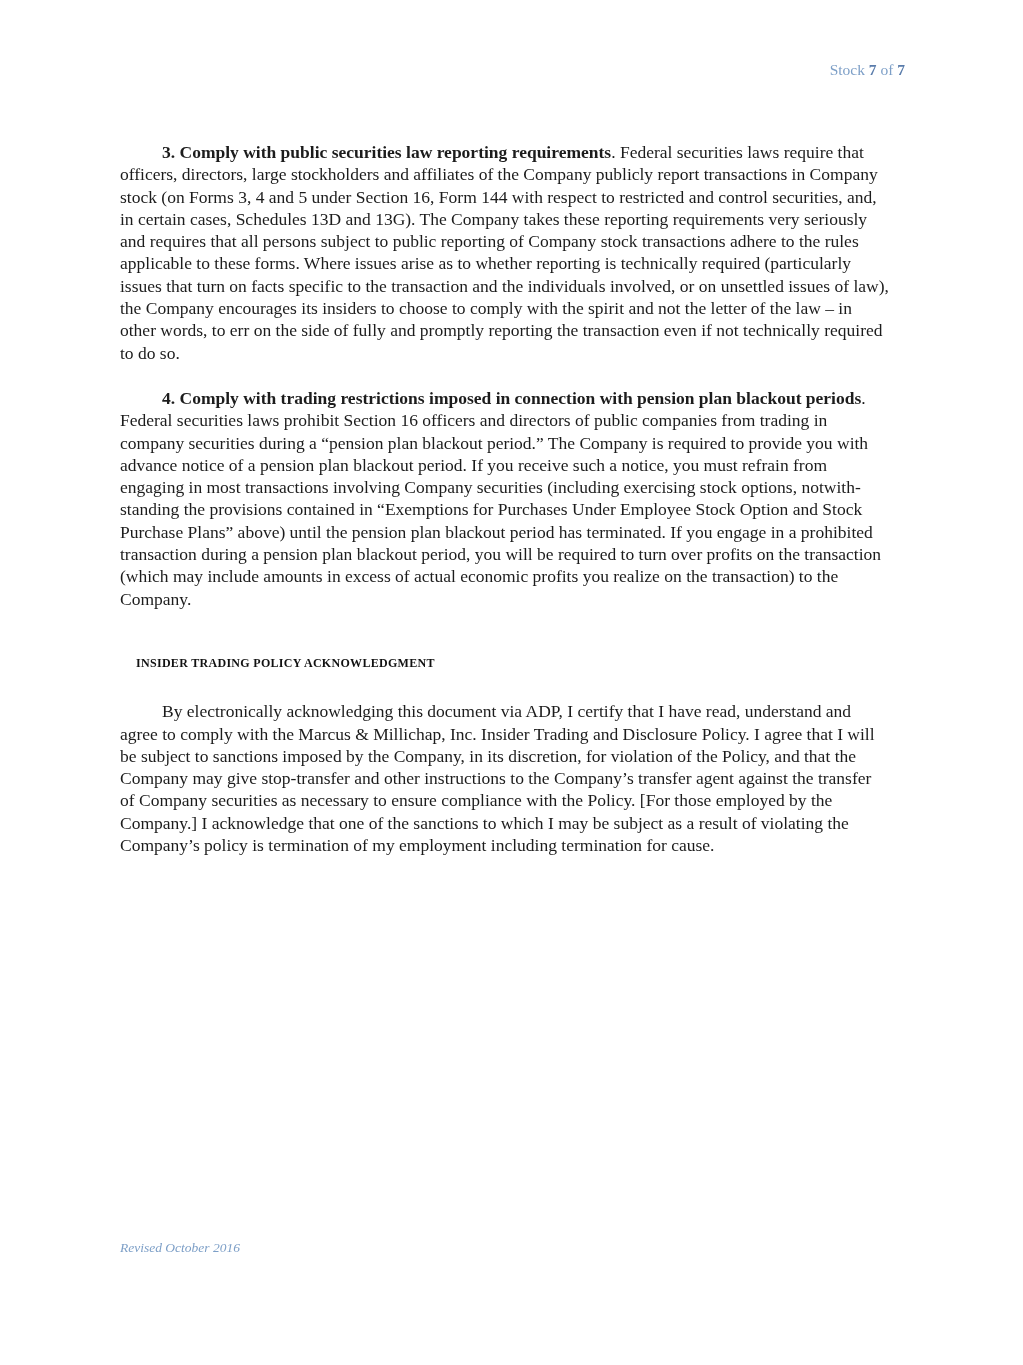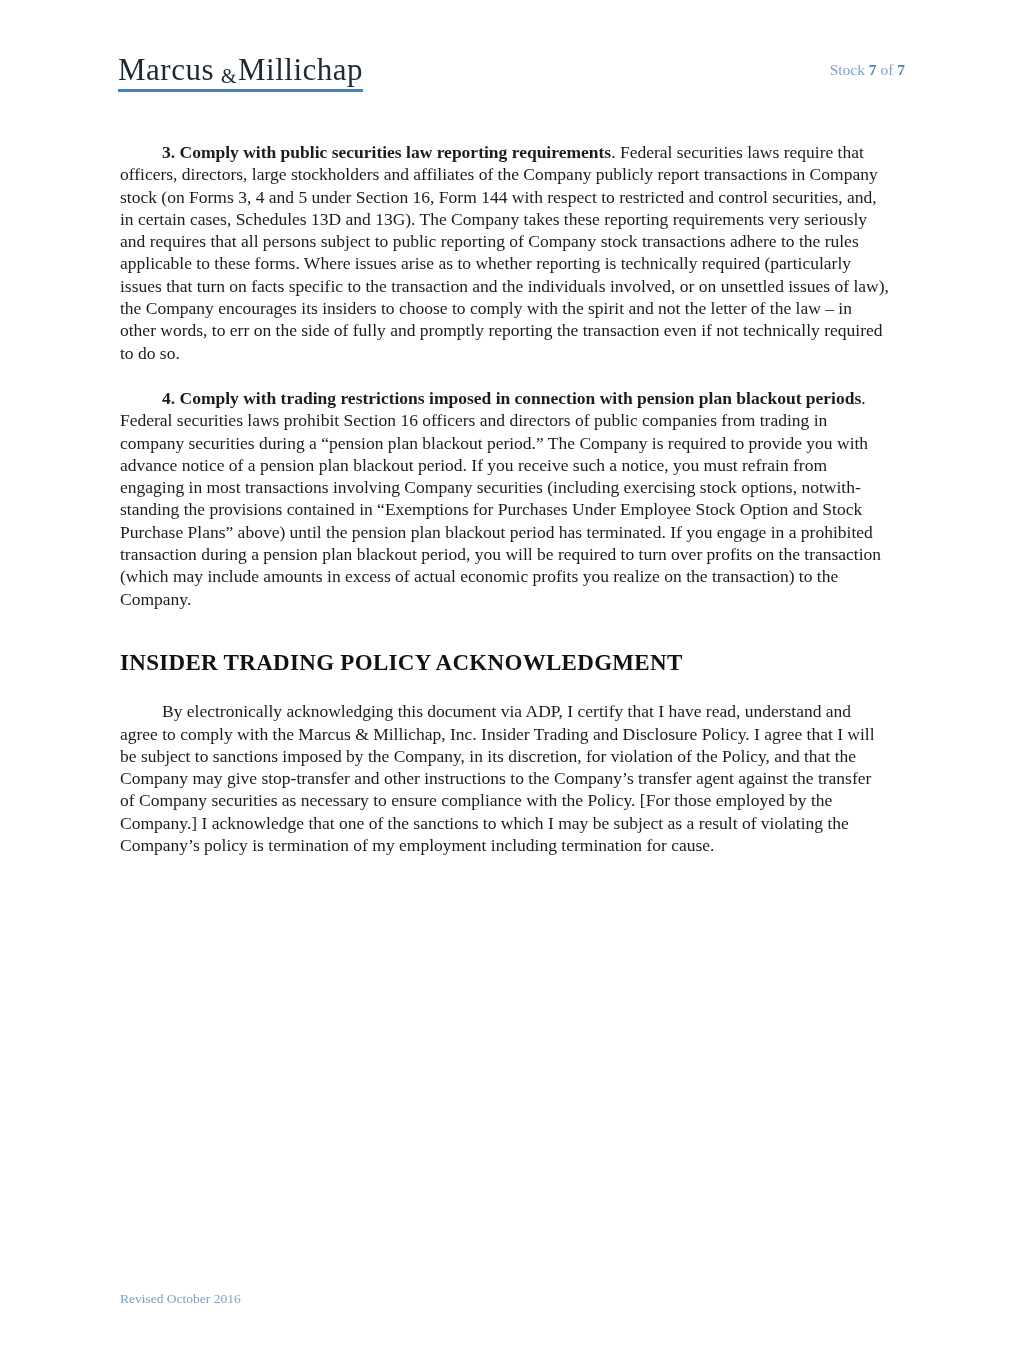--- a/index.html
+++ b/index.html
@@ -69,47 +69,45 @@
     color: #1c1c1c;
   }
   .doc-body p {
     margin: 0 14px 23px 0;
     text-indent: 42px;
   }
   .lead {
     font-weight: bold;
   }
   .doc-heading {
-    margin: 42px 0 26px 0;
-    font-size: 23px;
+    margin: 42px 0 26px 16px;
+    font-size: 12px;
     font-weight: bold;
     letter-spacing: 0.3px;
     color: #121212;
     text-indent: 0;
     line-height: 22.3px;
   }
 
   
   .footer-note {
     position: absolute;
     left: 120px;
-    top: 1291px;
+    top: 1240px;
     font-size: 13.5px;
     color: #7d9fc7;
+    font-style: italic;
   }
 </style>
 </head>
 <body>
 
 <div class="page">
 
   <div class="logo">
-    <div class="logo-textline">
-      <span>Marcus</span><span class="logo-amp">&amp;</span><span>Millichap</span>
-    </div>
     <div class="logo-rule"></div>
   </div>
 
   <div class="page-label">
     <span>Stock</span>
     <span class="num">7</span>
     <span>of</span>
     <span class="num">7</span>
   </div>
 

